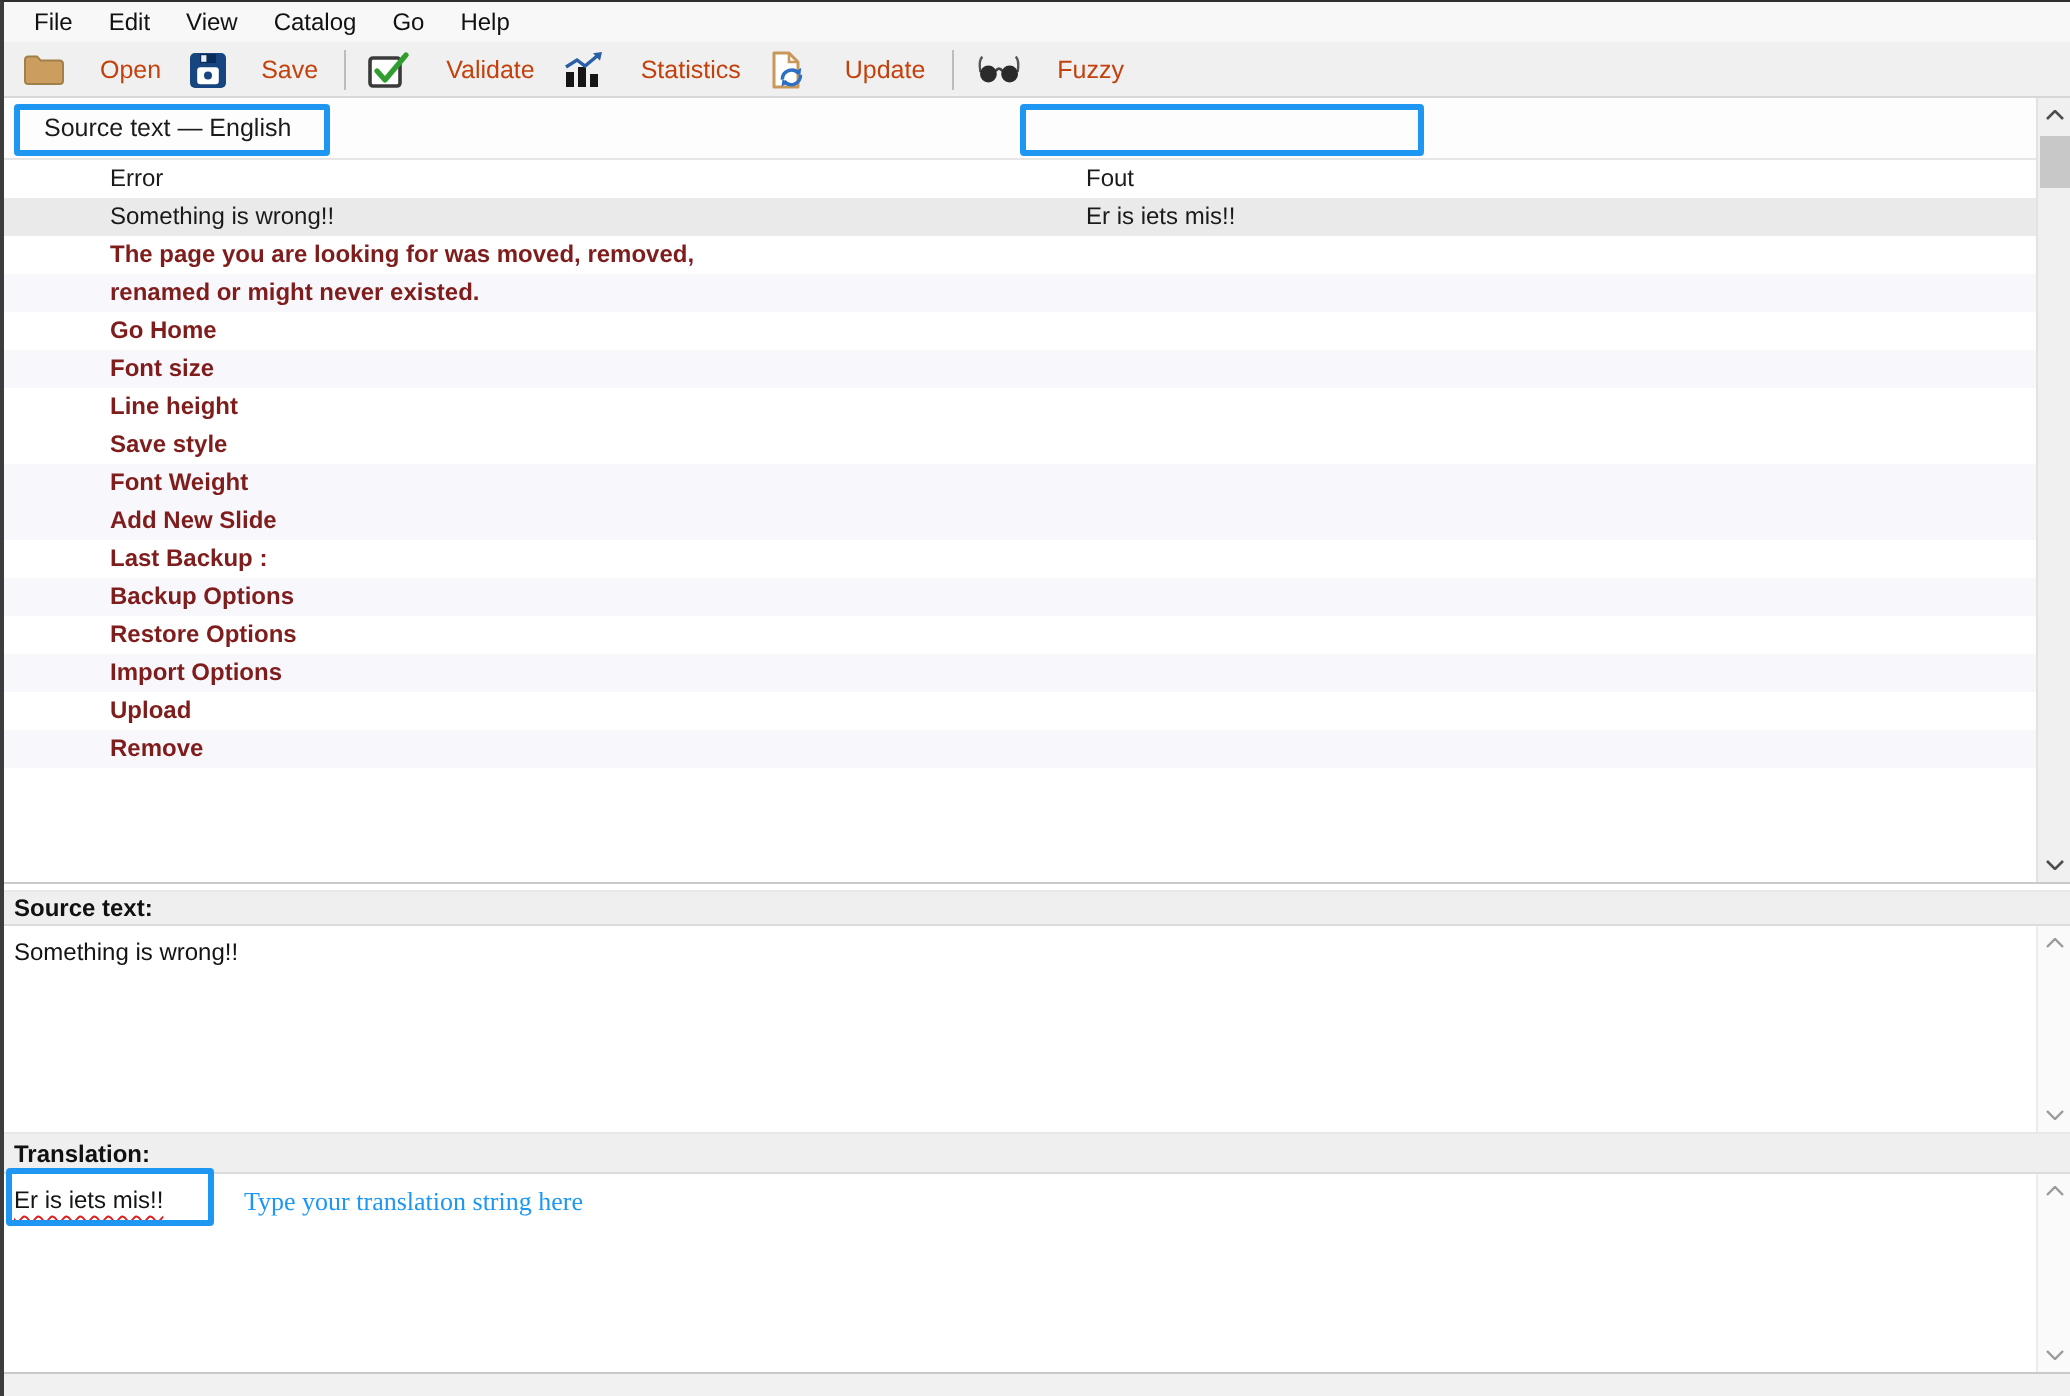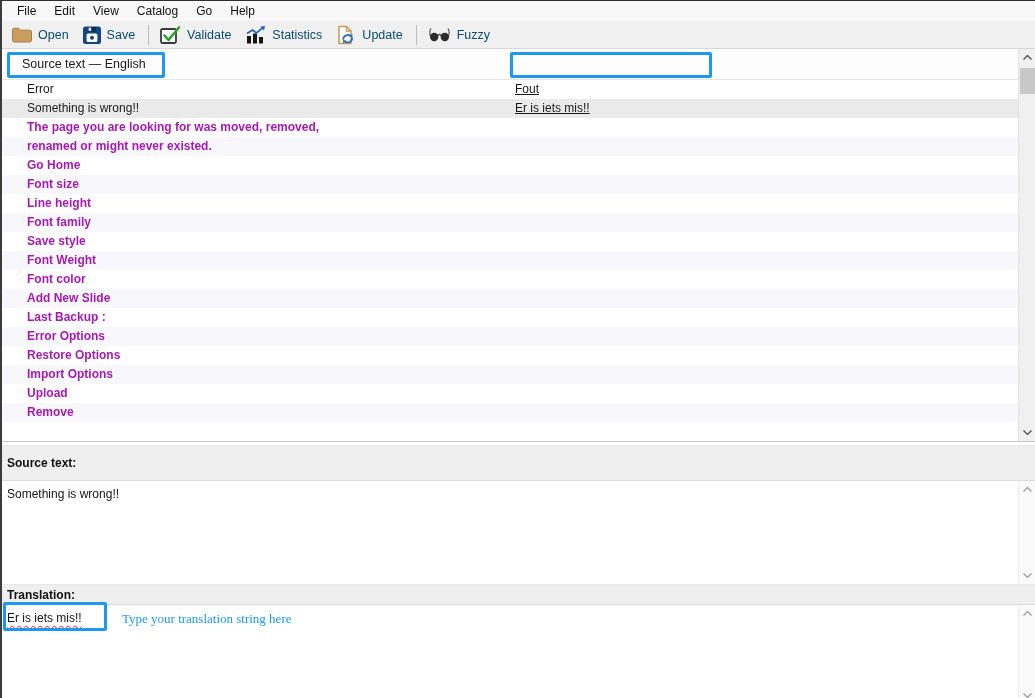--- a/index.html
+++ b/index.html
@@ -18,56 +18,56 @@
   .menubar {
     height:20px; background:#f8f8f8; display:flex; align-items:center;
     padding-left:6px; flex:0 0 auto;
   }
   .menu-item { padding:20px 9px; font-size:12px; color:#111; cursor:default; }
   
   .toolbar {
     height:28px; background:#f0f0f0; border-bottom:1px solid #d7d7d7;
     display:flex; align-items:center; padding-left:4px; flex:0 0 auto;
   }
-  .tb-btn { display:flex; align-items:center; gap:5px; padding:2px 8px 2px 5px; font-size:12.5px; color:#0c4a6e; }
+  .tb-btn { display:flex; align-items:center; gap:17px; padding:2px 8px 2px 5px; font-size:12.5px; color:#c2410c; }
   .tb-sep { width:1px; height:20px; background:#bdbdbd; margin:0 5px; }
   .tb-icon { display:inline-flex; }
   
   .list-panel { height:393px; position:relative; background:#fff; border-bottom:1px solid #c9c9c9; flex:0 0 auto; overflow:hidden; }
   .list-header {
     height:31px; background:#fdfdfd; border-bottom:1px solid #e6e6e6;
     display:grid; grid-template-columns:510px 1fr; align-items:center;
     font-size:12.5px; color:#1a1a1a; position:relative;
   }
   .list-header .hcell { padding-left:20px; white-space:nowrap; }
   .list-header .hcell.tr-h { border-left:1px solid #ededed; padding-left:5px; height:100%; display:flex; align-items:center; }
   .list-rows { position:absolute; top:31px; left:0; right:17px; }
   .row { height:19px; display:grid; grid-template-columns:510px 1fr; align-items:center; background:#fff; }
   .row.alt { background:#f8f8fc; }
   .row.selected { background:#eaeaea; }
-  .row .cell { white-space:nowrap; overflow:hidden; font-size:12px; line-height:19px; }
+  .row .cell { white-space:nowrap; overflow:hidden; font-size:12px; line-height:19px;margin-left:28px; }
   .row .cell.src { padding-left:25px; }
-  .row .cell.tr { padding-left:3px;text-decoration:underline; }
-  .row.untranslated .cell { color:#a21caf; font-weight:bold; }
+  .row .cell.tr { padding-left:3px; }
+  .row.untranslated .cell { color:#7f1d1d; font-weight:bold; }
   
   .ann-box { position:absolute; border:3px solid #1e97f3; border-radius:2px; pointer-events:none; }
   .ann-src-header { left:5px; top:3px; width:158px; height:26px; }
   .ann-tr-header  { left:508px; top:3px; width:202px; height:26px; }
   
   .vscroll { position:absolute; top:0; right:0; bottom:0; width:17px; background:#f0f0f0; border-left:1px solid #e2e2e2; }
   .vscroll .arr { position:absolute; left:0; width:17px; height:17px; display:flex; align-items:center; justify-content:center; }
   .vscroll .arr.up { top:0; } .vscroll .arr.down { bottom:0; }
   .vscroll .thumb { position:absolute; left:1px; width:15px; background:#c8c8c8; }
   .list-thumb { top:19px; height:26px; }
   .vscroll.pale { background:#fafafa; border-left:1px solid #ececec; }
   .chev { width:9px; height:5px; display:block; }
   
   .spacer { height:3px; background:#fff; flex:0 0 auto; }
   .panel-label {
-    height:36px; background:#efefef; border-bottom:1px solid #dcdcdc; border-top:1px solid #e8e8e8;
+    height:18px; background:#efefef; border-bottom:1px solid #dcdcdc; border-top:1px solid #e8e8e8;
     display:flex; align-items:center; padding-left:5px; font-weight:bold; font-size:12px; color:#111; flex:0 0 auto;
   }
   .panel-label.tr-label { height:21px; }
   .text-area { position:relative; background:#fff; flex:0 0 auto; }
   .src-area { height:103px; }
   .tr-area { height:99px; }
   .area-text { position:absolute; left:5px; top:6px; font-size:12px; color:#141414; white-space:pre; }
   .misspelled { text-decoration:underline wavy #e01b1b 1px; text-underline-offset:3px; }
   .ann-tr-box { left:1px; top:-3px; width:104px; height:29px; }
   .ann-note {
@@ -189,46 +189,38 @@
           <span class="cell tr"></span>
         </div>
         <div class="row untranslated alt">
           <span class="cell src">Font size</span>
           <span class="cell tr"></span>
         </div>
         <div class="row untranslated">
           <span class="cell src">Line height</span>
           <span class="cell tr"></span>
         </div>
-        <div class="row untranslated alt">
-          <span class="cell src">Font family</span>
-          <span class="cell tr"></span>
-        </div>
         <div class="row untranslated">
           <span class="cell src">Save style</span>
           <span class="cell tr"></span>
         </div>
         <div class="row untranslated alt">
           <span class="cell src">Font Weight</span>
           <span class="cell tr"></span>
         </div>
-        <div class="row untranslated">
-          <span class="cell src">Font color</span>
-          <span class="cell tr"></span>
-        </div>
         <div class="row untranslated alt">
           <span class="cell src">Add New Slide</span>
           <span class="cell tr"></span>
         </div>
         <div class="row untranslated">
           <span class="cell src">Last Backup :</span>
           <span class="cell tr"></span>
         </div>
         <div class="row untranslated alt">
-          <span class="cell src">Error Options</span>
+          <span class="cell src">Backup Options</span>
           <span class="cell tr"></span>
         </div>
         <div class="row untranslated">
           <span class="cell src">Restore Options</span>
           <span class="cell tr"></span>
         </div>
         <div class="row untranslated alt">
           <span class="cell src">Import Options</span>
           <span class="cell tr"></span>
         </div>

